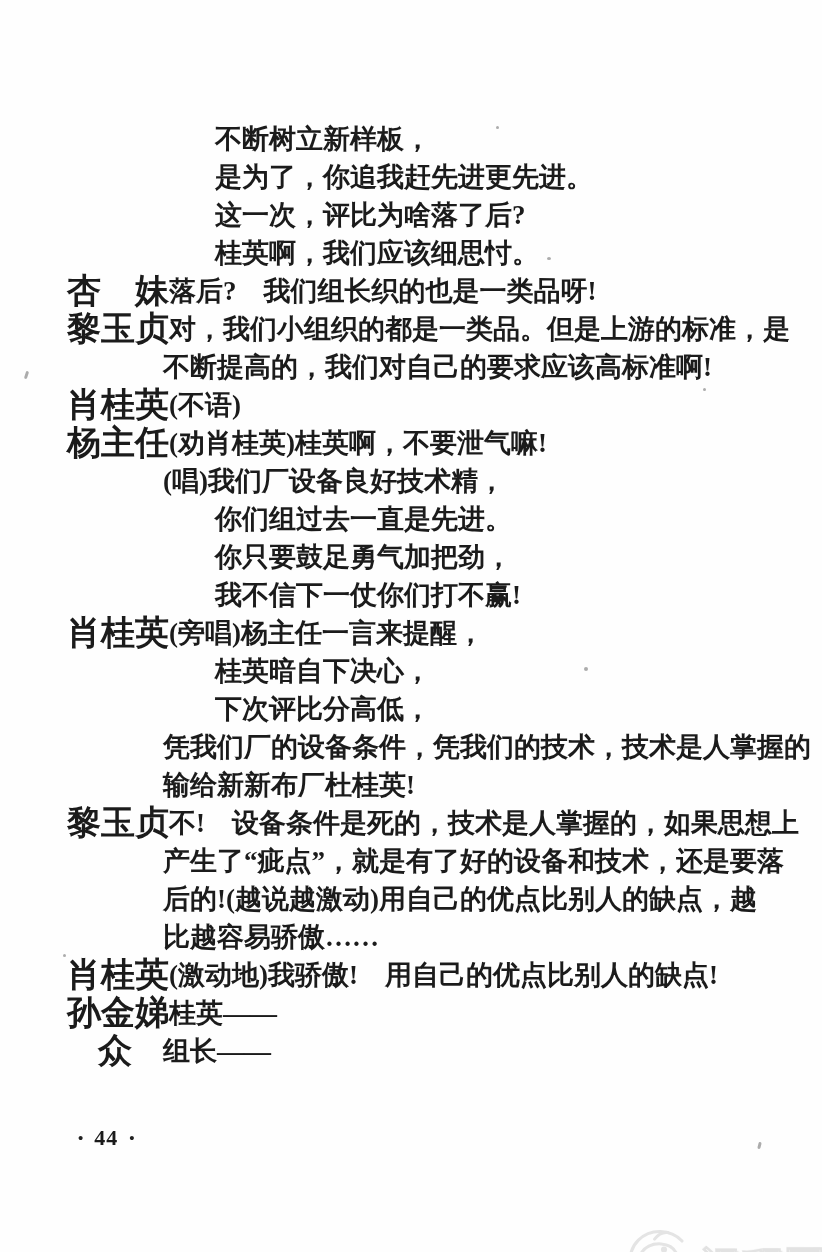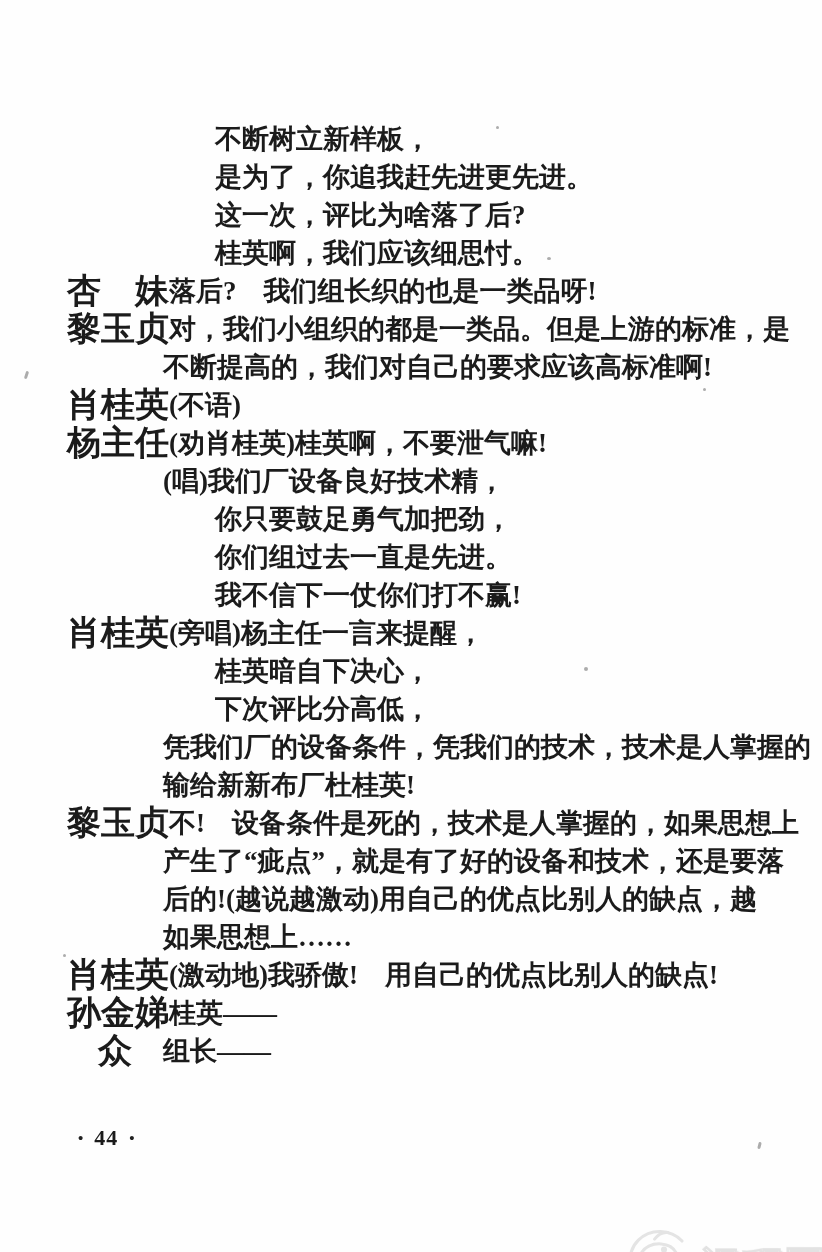--- a/index.html
+++ b/index.html
@@ -95,25 +95,25 @@
   <div class="row">
       <span class="name">杨主任</span>
       <span class="text">(劝肖桂英)桂英啊，不要泄气嘛!</span>
     </div>
   <div class="row">
       <span class="name"></span>
       <span class="text">(唱)我们厂设备良好技术精，</span>
     </div>
   <div class="row verse">
       <span class="name"></span>
-      <span class="text">你只要鼓足勇气加把劲，</span>
+      <span class="text">你们组过去一直是先进。</span>
     </div>
   <div class="row verse">
       <span class="name"></span>
-      <span class="text">你们组过去一直是先进。</span>
+      <span class="text">你只要鼓足勇气加把劲，</span>
     </div>
   <div class="row verse">
       <span class="name"></span>
       <span class="text">我不信下一仗你们打不赢!</span>
     </div>
   <div class="row">
       <span class="name">肖桂英</span>
       <span class="text">(旁唱)杨主任一言来提醒，</span>
     </div>
   <div class="row verse">
@@ -139,21 +139,21 @@
   <div class="row">
       <span class="name"></span>
       <span class="text">产生了“疵点”，就是有了好的设备和技术，还是要落</span>
     </div>
   <div class="row">
       <span class="name"></span>
       <span class="text">后的!(越说越激动)用自己的优点比别人的缺点，越</span>
     </div>
   <div class="row">
       <span class="name"></span>
-      <span class="text">如果思想上……</span>
+      <span class="text">比越容易骄傲……</span>
     </div>
   <div class="row">
       <span class="name">肖桂英</span>
       <span class="text">(激动地)我骄傲!　用自己的优点比别人的缺点!</span>
     </div>
   <div class="row">
       <span class="name">孙金娣</span>
       <span class="text">桂英——</span>
     </div>
   <div class="row">

